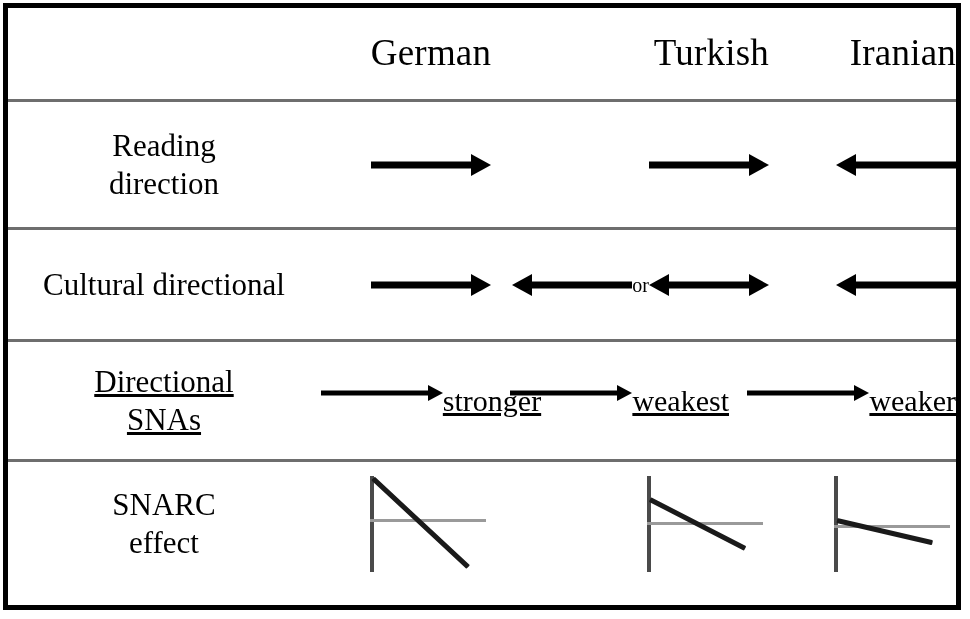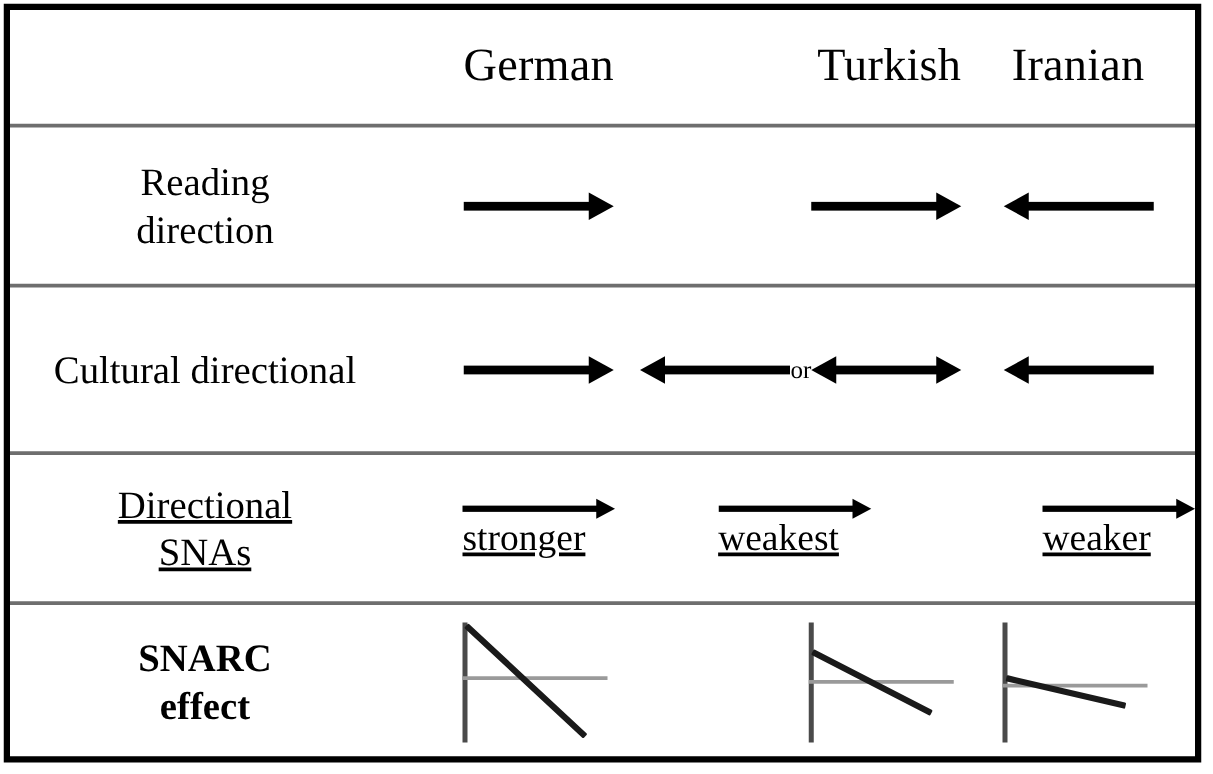--- a/index.html
+++ b/index.html
@@ -29,35 +29,35 @@
   .row {
     display: flex;
     width: 100%;
     box-sizing: border-box;
     border-bottom: 3px solid #6e6e6e;
   }
   .row.last { border-bottom: none; }
 
   .row-header  { height: 94px; }
   .row-reading { height: 128px; }
-  .row-cultural{ height: 134px; }
+  .row-cultural{ height: 112px; }
   .row-snas    { height: 120px; text-decoration: underline; }
-  .row-snarc   { height: 123px; font-weight: bold; }
+  .row-snarc   { height: 123px; }
 
   .cell {
     position: relative;
     box-sizing: border-box;
     display: flex;
     align-items: center;
     justify-content: center;
   }
   .col-label { width: 312px; }
   .col-g     { width: 222px; justify-content: center; }
   .col-t     { width: 227px; justify-content: flex-end; }
-  .col-i     { width: 187px; }
+  .col-i     { width: 187px; justify-content: flex-end; }
 
   .head-label {
     font-size: 37px;
     line-height: 1.05;
     letter-spacing: 0.2px;
     white-space: nowrap;
   }
 
   .row-label {
     font-size: 31px;
@@ -108,21 +108,21 @@
   .arrow.thin .shaft { height: 5px; left: 0; right: 12px; }
   .arrow.thin .headR {
     right: 0;
     border-top: 8px solid transparent;
     border-bottom: 8px solid transparent;
     border-left: 15px solid #000000;
   }
 
   .labeled-arrow {
     display: flex;
-    flex-direction: column;
+    flex-direction: row;
     align-items: flex-start;
   }
   .labeled-arrow .word {
     font-size: 30px;
     line-height: 1.0;
     margin-top: 1px;
     white-space: nowrap;
   }
 
   

